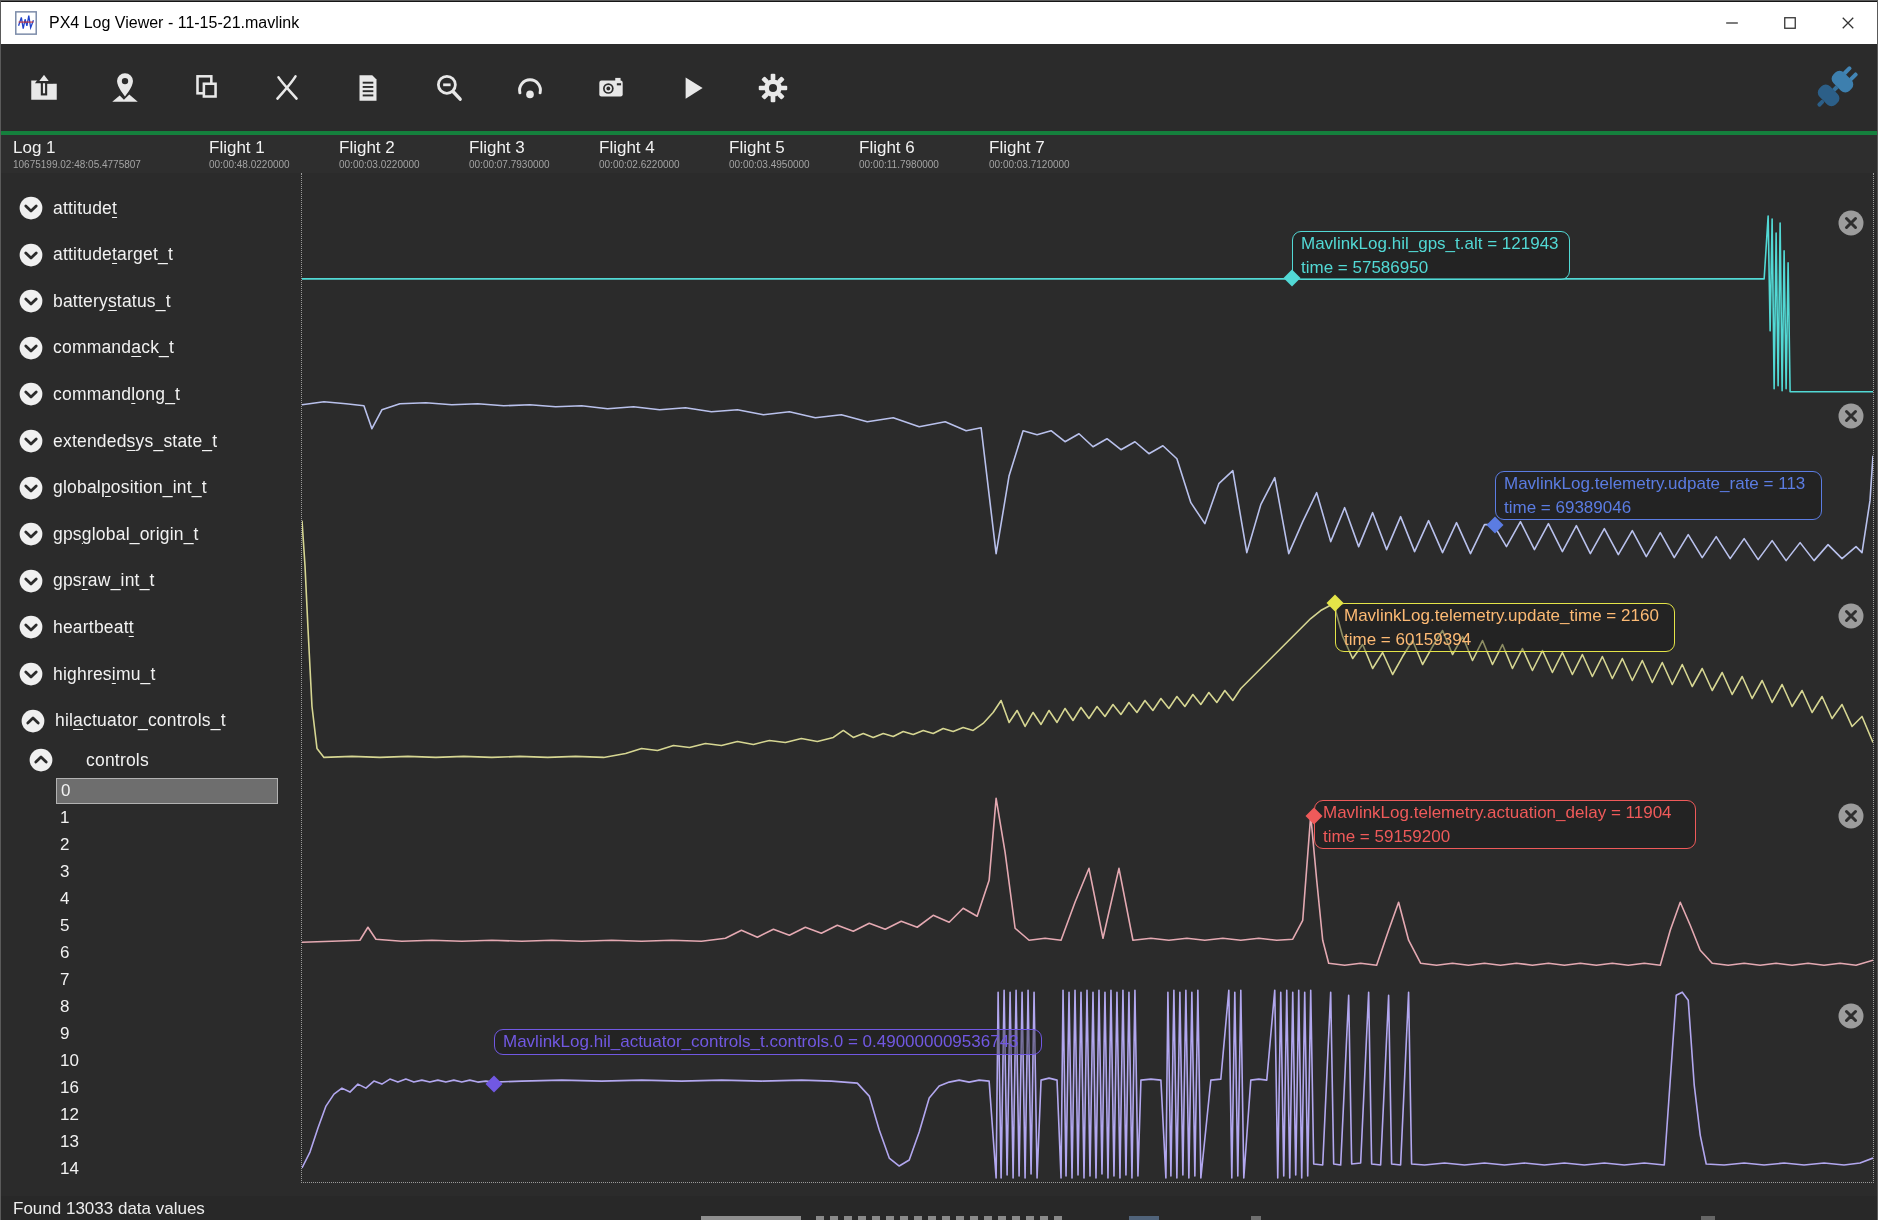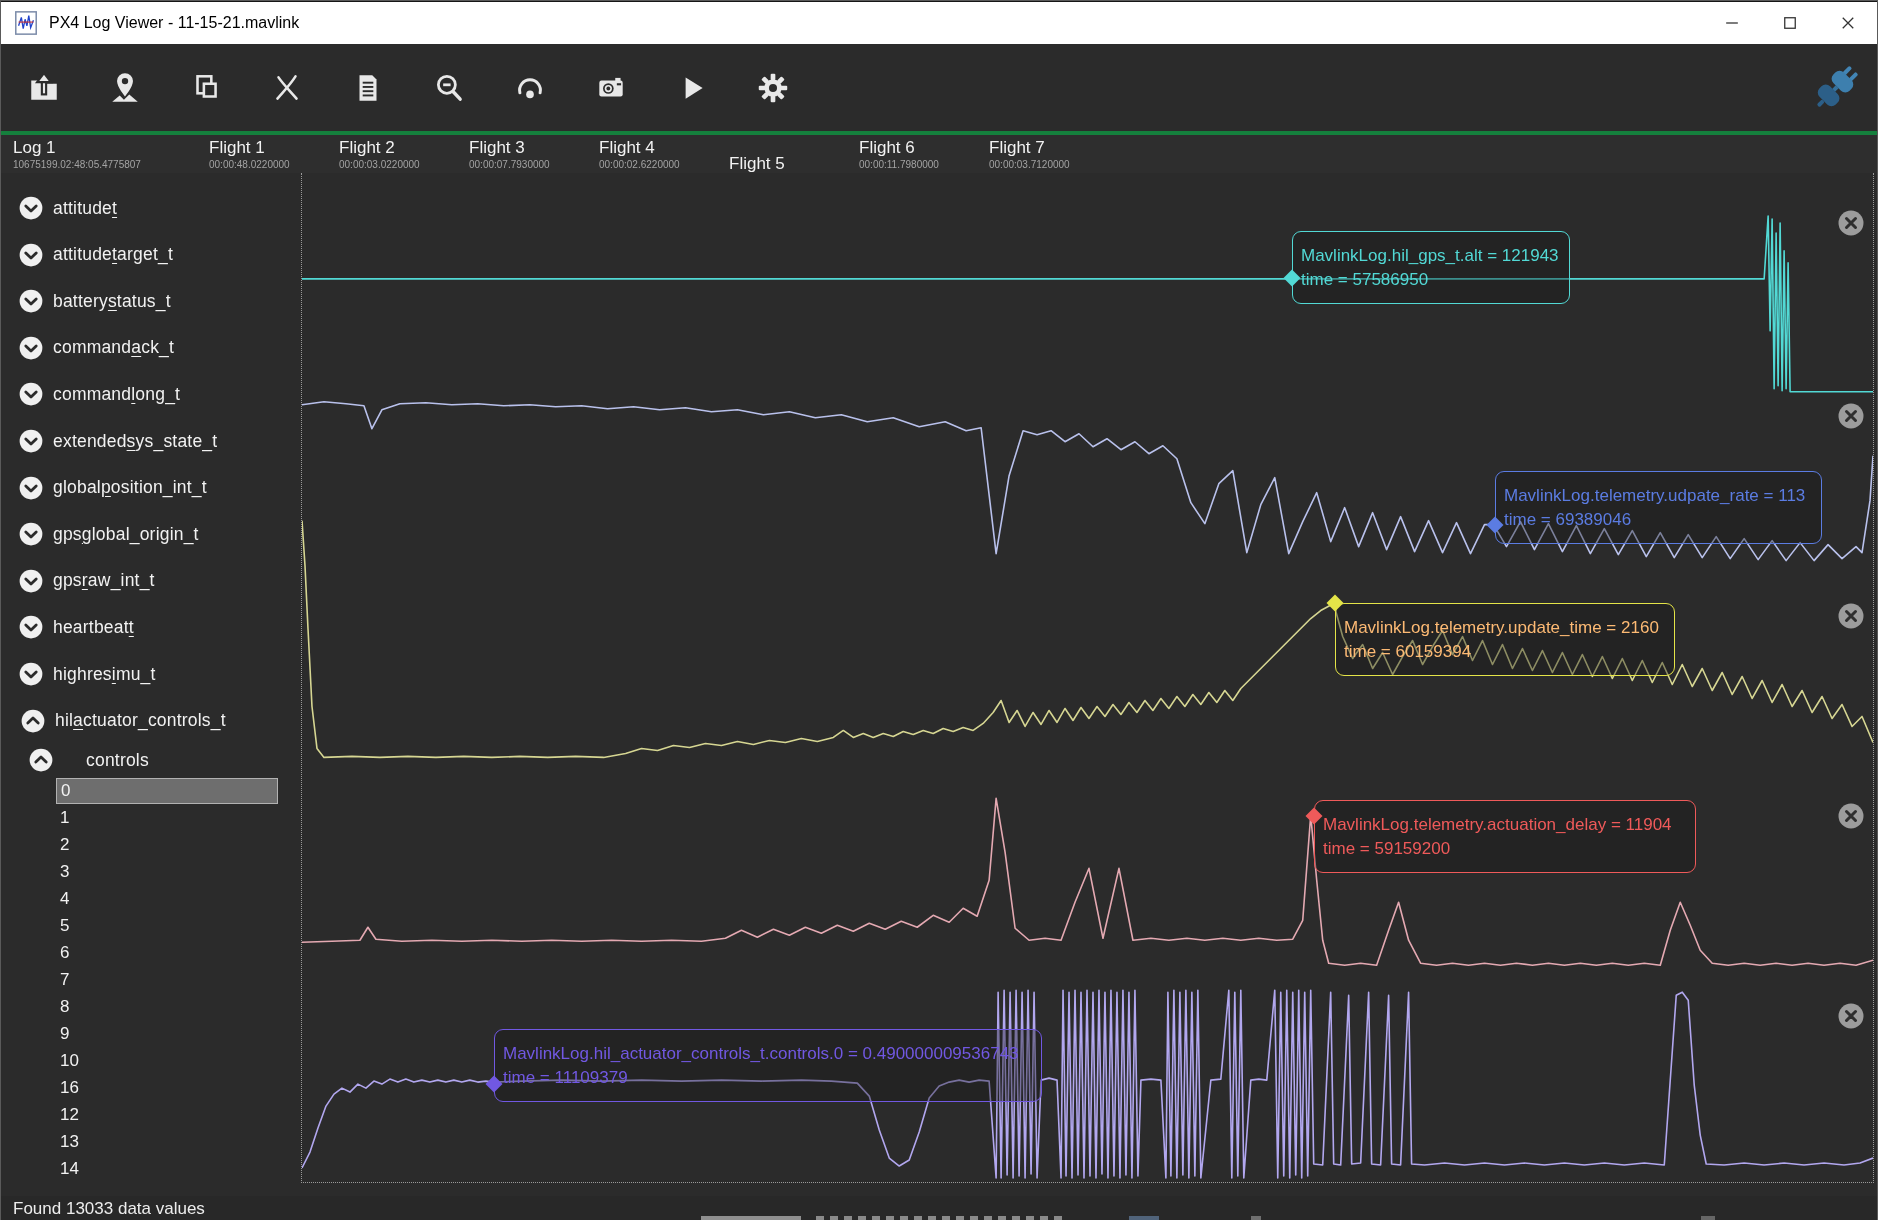--- a/index.html
+++ b/index.html
@@ -30,21 +30,21 @@
   .sidebar{position:absolute;left:0;top:172px;width:300px;height:1023px;background:#2b2b2b;}
   .tree-row{position:absolute;display:flex;align-items:center;gap:9px;height:28px;}
   .chev{width:26px;height:26px;flex:none;}
   .tree-label{font-size:17.5px;color:#f2f2f2;letter-spacing:.2px;white-space:nowrap;}
   .tree-label u{text-underline-offset:3px;}
   .idx-row{position:absolute;left:55px;width:222px;height:26px;display:flex;align-items:center;padding-left:4px;font-size:17px;color:#f2f2f2;}
   .idx-row.selected{background:#6e6e6e;border:1px solid #b2b2b2;}
   
   .chartarea{position:absolute;left:300px;top:172px;width:1573px;height:1010px;background:#2b2b2b;border-left:1px dotted #9a9a9a;border-right:1px dotted #9a9a9a;border-bottom:1px dotted #9a9a9a;}
   #chart-svg{position:absolute;left:0;top:0;width:100%;height:100%;display:block;}
-  .tooltip{position:absolute;border:1.6px solid;border-radius:9px;background:rgba(24,24,24,.38);padding:12px 8px;font-size:17px;line-height:23.5px;white-space:nowrap;}
+  .tooltip{position:absolute;border:1.6px solid;border-radius:9px;background:rgba(24,24,24,.38);padding:0 8px;font-size:17px;line-height:23.5px;white-space:nowrap;}
   .diamond{position:absolute;width:12px;height:12px;transform:rotate(45deg);}
   .plot-close{position:absolute;width:28px;height:28px;}
   .plot-close svg{width:100%;height:100%;}
   
   .statusbar{position:absolute;left:0;top:1195px;width:100%;height:25px;display:flex;align-items:center;padding-left:12px;font-size:17px;color:#ededed;background:#282828;}
   .strip{position:absolute;left:0;top:1213px;width:100%;height:7px;}
   .strip div{position:absolute;top:2px;height:5px;}
 </style>
 </head>
 <body>
@@ -193,21 +193,21 @@
         <div class="tab-time">00:00:03.0220000</div>
       </div>
       <div class="tab" style="width: 130px;">
         <div class="tab-label">Flight 3</div>
         <div class="tab-time">00:00:07.7930000</div>
       </div>
       <div class="tab" style="width: 130px;">
         <div class="tab-label">Flight 4</div>
         <div class="tab-time">00:00:02.6220000</div>
       </div>
-      <div class="tab" style="width: 130px; margin-top: 16px;">
+      <div class="tab" style="width: 130px;">
         <div class="tab-label">Flight 5</div>
         <div class="tab-time">00:00:03.4950000</div>
       </div>
       <div class="tab" style="width: 130px;">
         <div class="tab-label">Flight 6</div>
         <div class="tab-time">00:00:11.7980000</div>
       </div>
       <div class="tab" style="width: 130px;">
         <div class="tab-label">Flight 7</div>
         <div class="tab-time">00:00:03.7120000</div>
@@ -376,21 +376,20 @@
         <div>time = 60159394</div>
       </div>
       <div class="diamond" style="left: 1027px; top: 424px; background: rgb(228, 228, 72);"></div>
       <div class="tooltip" style="left: 1012px; top: 627px; width: 382px; border-color: rgb(239, 90, 90); color: rgb(239, 90, 90);">
         <div>MavlinkLog.telemetry.actuation_delay = 11904</div>
         <div>time = 59159200</div>
       </div>
       <div class="diamond" style="left: 1006px; top: 637px; background: rgb(239, 90, 90);"></div>
       <div class="tooltip" style="left: 192px; top: 856px; width: 548px; border-color: rgb(113, 88, 226); color: rgb(113, 88, 226);">
         <div>MavlinkLog.hil_actuator_controls_t.controls.0 = 0.490000009536743</div>
-        <div>time = 11109379</div>
       </div>
       <div class="diamond" style="left: 186px; top: 905px; background: rgb(113, 88, 226);"></div>
       <div class="plot-close" style="left: 1535px; top: 36px;"><svg viewBox="0 0 28 28">
           <circle cx="14" cy="14" r="12.5" fill="#9c9c9c"></circle>
           <path d="M9.5 9.5 L18.5 18.5 M18.5 9.5 L9.5 18.5" stroke="#2e2e2e" stroke-width="3" stroke-linecap="round"></path>
         </svg></div>
       <div class="plot-close" style="left: 1535px; top: 229px;"><svg viewBox="0 0 28 28">
           <circle cx="14" cy="14" r="12.5" fill="#9c9c9c"></circle>
           <path d="M9.5 9.5 L18.5 18.5 M18.5 9.5 L9.5 18.5" stroke="#2e2e2e" stroke-width="3" stroke-linecap="round"></path>
         </svg></div>

